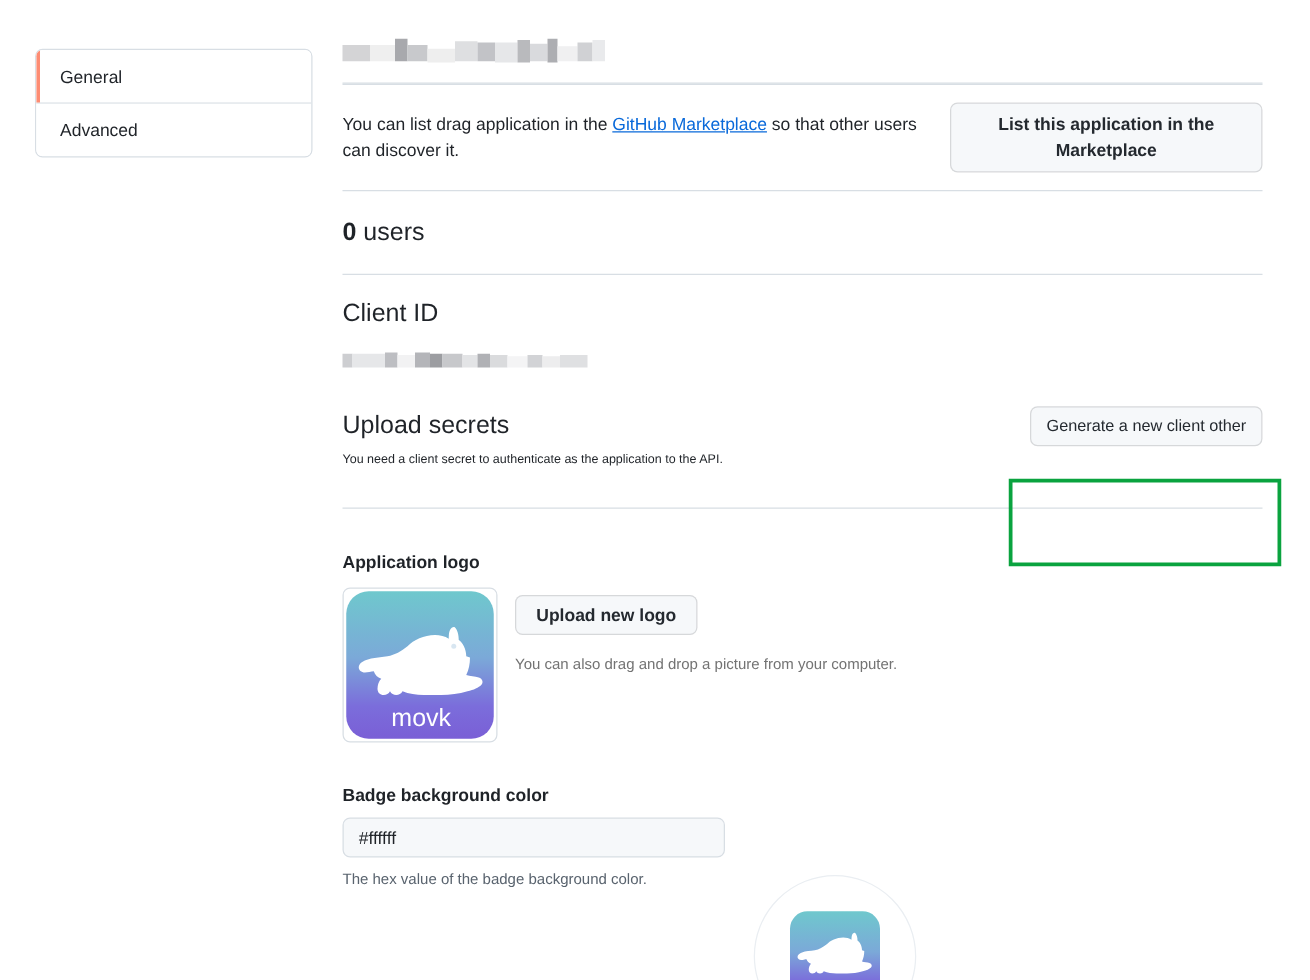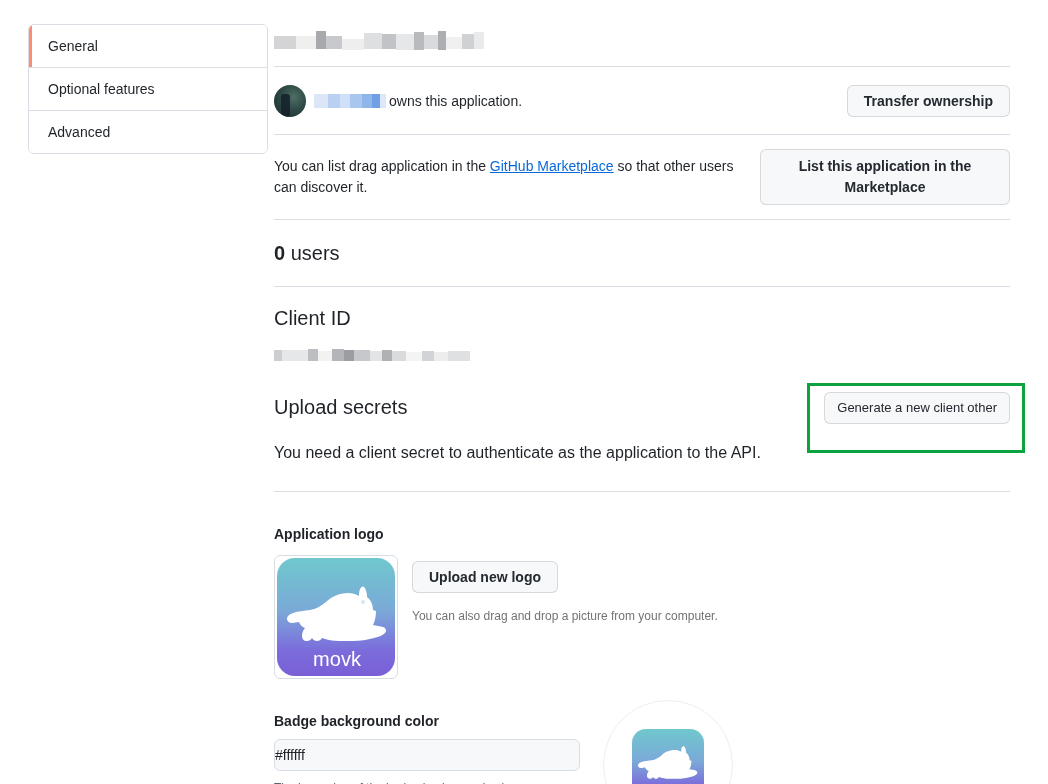--- a/index.html
+++ b/index.html
@@ -9,22 +9,22 @@
     background: #ffffff;
     font-family: "Liberation Sans", sans-serif;
     color: #1f2328;
     overflow: hidden;
   }
   .page { position: relative; width: 1048px; height: 784px; }
 
   
   .sidebar {
     position: absolute;
-    left: 28px; top: 24px;
-    width: 240px;
+    left: 28px; top: 39px;
+    width: 222px;
     border: 1px solid #d8dee4;
     border-radius: 6px;
     overflow: hidden;
     background: #ffffff;
   }
   .side-item {
     position: relative;
     padding: 11px 16px 11px 19px;
     font-size: 14px;
     line-height: 20px;
@@ -156,23 +156,22 @@
     margin-top: 16px;
     height: 13px; width: 196px;
     position: relative;
   }
   .clientid-redact .blk { position: absolute; top: 0; }
 
   
   .secrets-block { padding-top: 30px; position: relative; }
   .secrets-row { display: flex; justify-content: space-between; align-items: flex-start; }
   .secrets-desc {
-    font-size: 16px;
+    font-size: 10px;
     line-height: 21px;
-    margin-top: 18px;
     color: #1f2328;
   }
 
   .green-box {
     position: absolute;
     left: 807px; top: 383px;
     width: 218px; height: 70px;
     border: 3px solid #0aa33f;
     background: transparent;
     pointer-events: none;
@@ -223,21 +222,21 @@
   .color-input {
     margin-top: 8px;
     width: 306px;
     height: 32px;
     border: 1px solid #d8dee4;
     border-radius: 6px;
     background: #f6f8fa;
     font-family: "Liberation Sans", sans-serif;
     font-size: 14px;
     color: #1f2328;
-    padding: 5px 0;
+    padding: 5px 12px;
     outline: none;
   }
   .badge-hint {
     font-size: 12px;
     line-height: 18px;
     color: #59636e;
     margin-top: 8px;
   }
 
   
@@ -261,23 +260,20 @@
   }
 </style>
 </head>
 <body>
 
 <div class="page">
 
   <div class="sidebar">
     <div class="side-item selected">
       <span>General</span>
-    </div>
-    <div class="side-item">
-      <span>Optional features</span>
     </div>
     <div class="side-item">
       <span>Advanced</span>
     </div>
   </div>
 
   <div class="main">
 
     <div class="title-redact">
       <div class="blk" style="left:0;top:8px;width:22px;height:13px;background:#d4d4d6;"></div>
@@ -292,38 +288,20 @@
       <div class="blk" style="left:150px;top:7px;width:14px;height:14px;background:#d9dadd;"></div>
       <div class="blk" style="left:164px;top:3px;width:8px;height:19px;background:#adaeb2;"></div>
       <div class="blk" style="left:172px;top:9px;width:16px;height:12px;background:#f0f0f1;"></div>
       <div class="blk" style="left:188px;top:6px;width:12px;height:15px;background:#d0d1d4;"></div>
       <div class="blk" style="left:200px;top:4px;width:10px;height:17px;background:#e9eaec;"></div>
     </div>
 
     <div style="height:14px;"></div>
     <div class="hr"></div>
 
-    <div class="row owner-row">
-      <div class="owner-left">
-        <div class="avatar"></div>
-        <div class="owner-text">
-          <span class="user-redact">
-            <span class="blk" style="left:0;width:14px;background:#dbe6f7;"></span>
-            <span class="blk" style="left:14px;width:12px;background:#b9d0f2;"></span>
-            <span class="blk" style="left:26px;width:10px;background:#cfe0f8;"></span>
-            <span class="blk" style="left:36px;width:12px;background:#a9c6ef;"></span>
-            <span class="blk" style="left:48px;width:10px;background:#8fb6ea;"></span>
-            <span class="blk" style="left:58px;width:8px;background:#6fa0e6;"></span>
-            <span class="blk" style="left:66px;width:6px;background:#dce8fa;"></span>
-          </span>
-          <span>owns this application.</span>
-        </div>
-      </div>
-      <button class="btn">Transfer ownership</button>
-    </div>
 
     <div class="hr"></div>
 
     <div class="row market-row">
       <div class="market-text">
         <span>You can list drag application in the </span><a class="link">GitHub Marketplace</a><span> so that other users can discover it.</span>
       </div>
       <button class="btn btn-wide">List this application in the Marketplace</button>
     </div>
 

